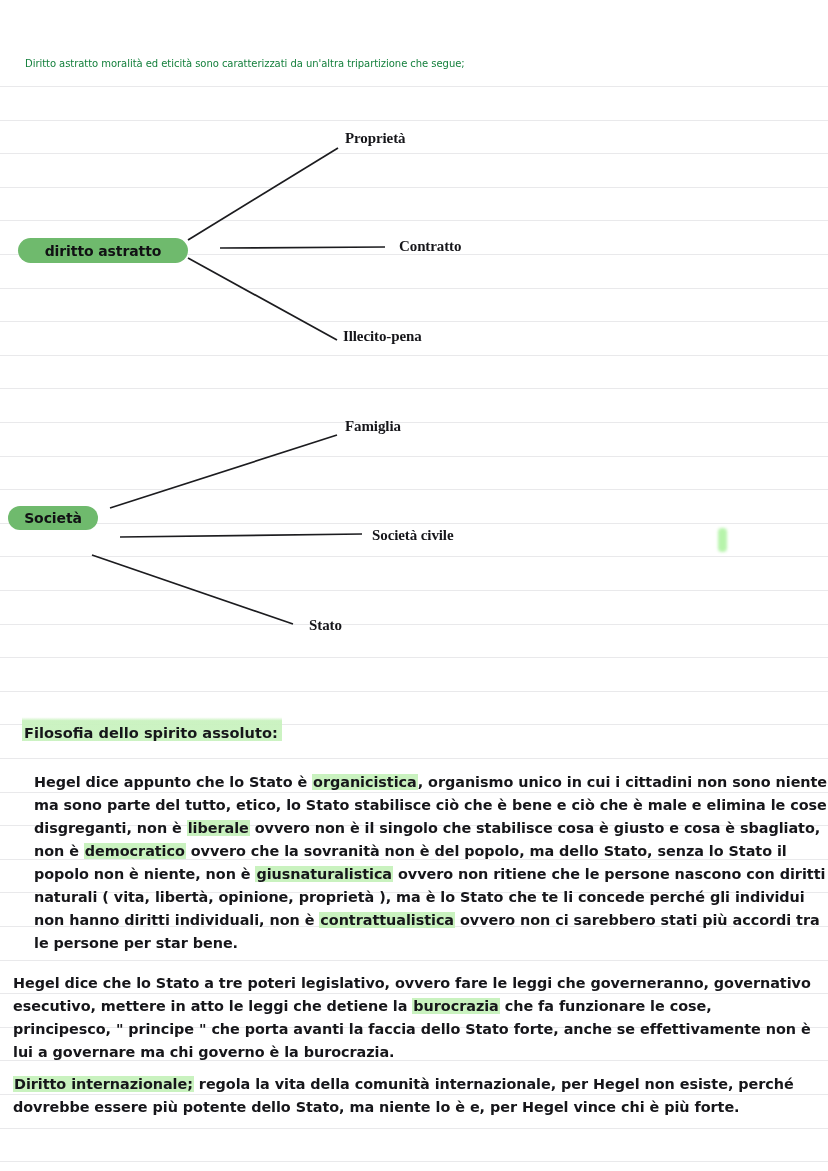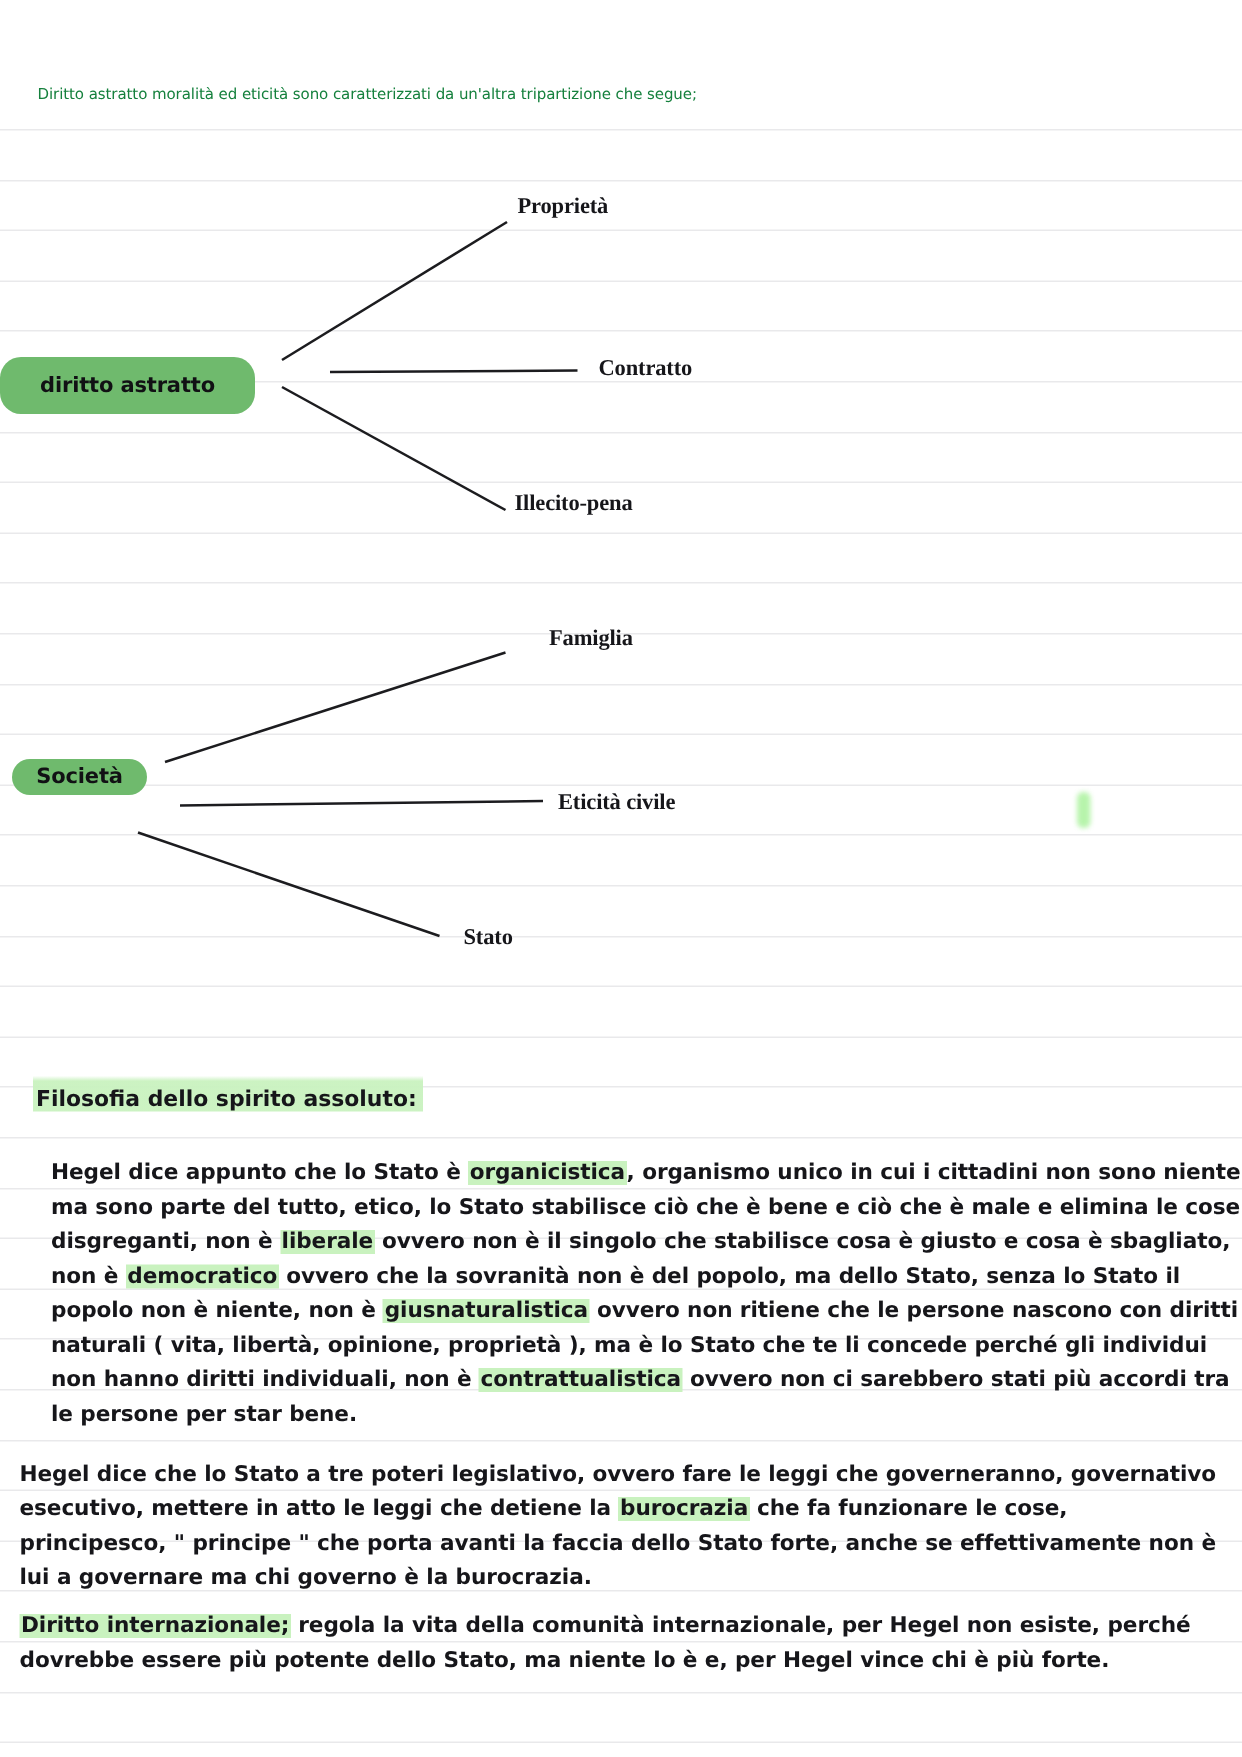--- a/index.html
+++ b/index.html
@@ -183,21 +183,21 @@
     <div id="doc-title">Diritto astratto moralità ed eticità sono caratterizzati da un'altra tripartizione che segue;</div>
 
     <div class="diagram" id="diagram-1" style="top:0;height:0">
 
       <svg width="828" height="420" viewBox="0 0 828 420">
         <line x1="188" y1="240" x2="338" y2="148" stroke="#1c1c1f" stroke-width="1.7"></line>
         <line x1="220" y1="248" x2="385" y2="247" stroke="#1c1c1f" stroke-width="1.7"></line>
         <line x1="188" y1="258" x2="337" y2="340" stroke="#1c1c1f" stroke-width="1.7"></line>
       </svg>
 
-      <div class="pill" style="left:0;top:238px;width:170px;height:38px;">
+      <div class="pill" style="left:18px;top:238px;width:170px;height:25px;">
         <span>diritto astratto</span>
       </div>
 
       <div class="node-label" style="left:345px;top:130px;">Proprietà</div>
 
       <div class="node-label" style="left:399px;top:238px;">Contratto</div>
 
       <div class="node-label" style="left:343px;top:328px;">Illecito-pena</div>
     </div>
 
@@ -206,23 +206,23 @@
       <svg width="828" height="700" viewBox="0 0 828 700">
         <line x1="110" y1="508" x2="337" y2="435" stroke="#1c1c1f" stroke-width="1.7"></line>
         <line x1="120" y1="537" x2="362" y2="534" stroke="#1c1c1f" stroke-width="1.7"></line>
         <line x1="92" y1="555" x2="293" y2="624" stroke="#1c1c1f" stroke-width="1.7"></line>
       </svg>
 
       <div class="pill" style="left:8px;top:506px;width:90px;height:24px;">
         <span>Società</span>
       </div>
 
-      <div class="node-label" style="left:366px;top:418px;">Famiglia</div>
-
-      <div class="node-label" style="left:372px;top:527px;">Eticità civile</div>
+      <div class="node-label" style="left:345px;top:418px;">Famiglia</div>
+
+      <div class="node-label" style="left:372px;top:527px;">Società civile</div>
 
       <div class="node-label" style="left:309px;top:617px;">Stato</div>
     </div>
 
     <div id="stray-mark"></div>
 
     <div id="section-heading">
       <span class="hl-soft">Filosofia dello spirito assoluto:</span>
     </div>
 

